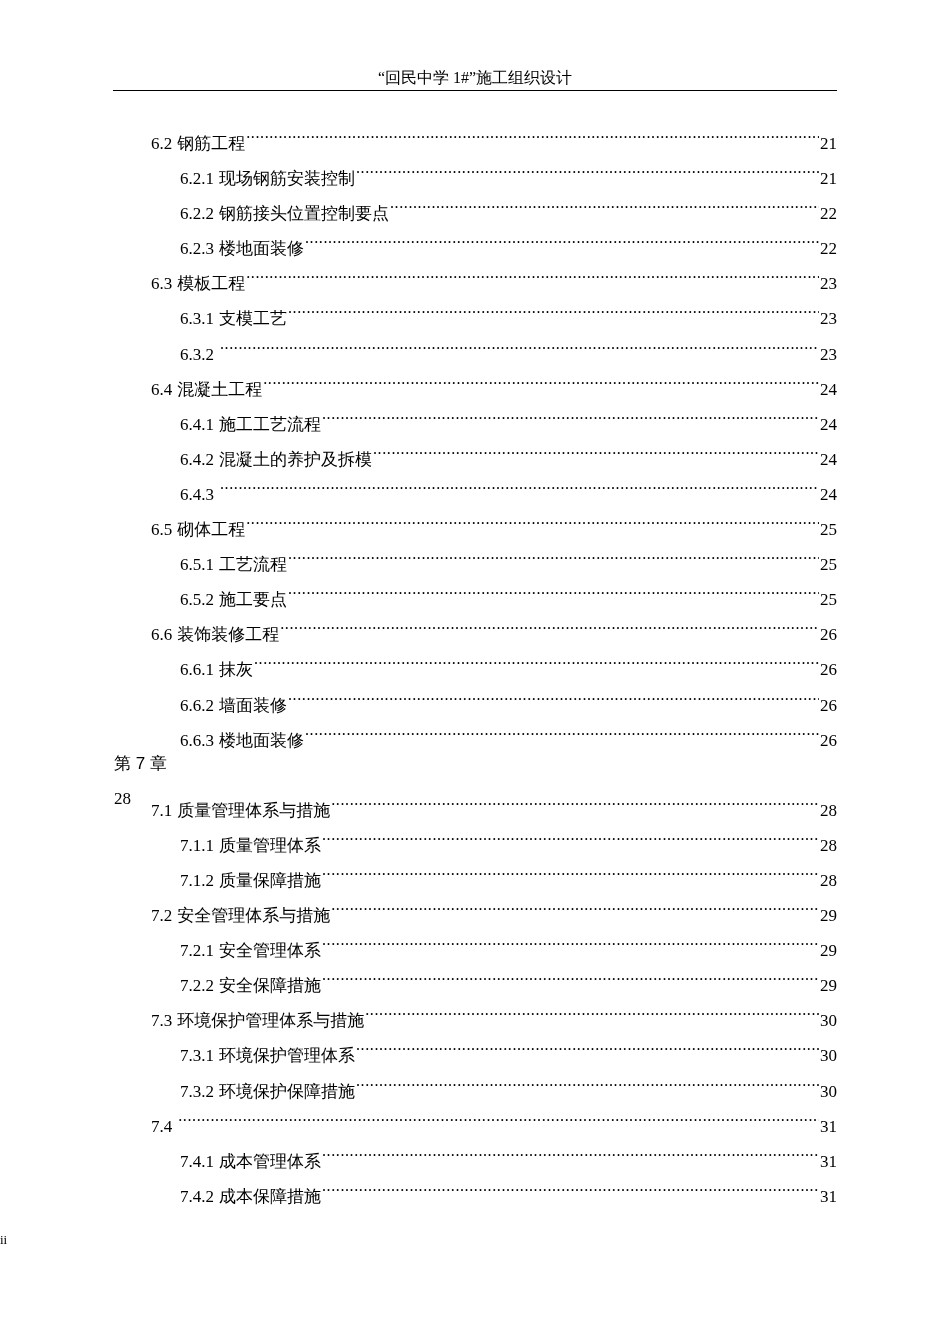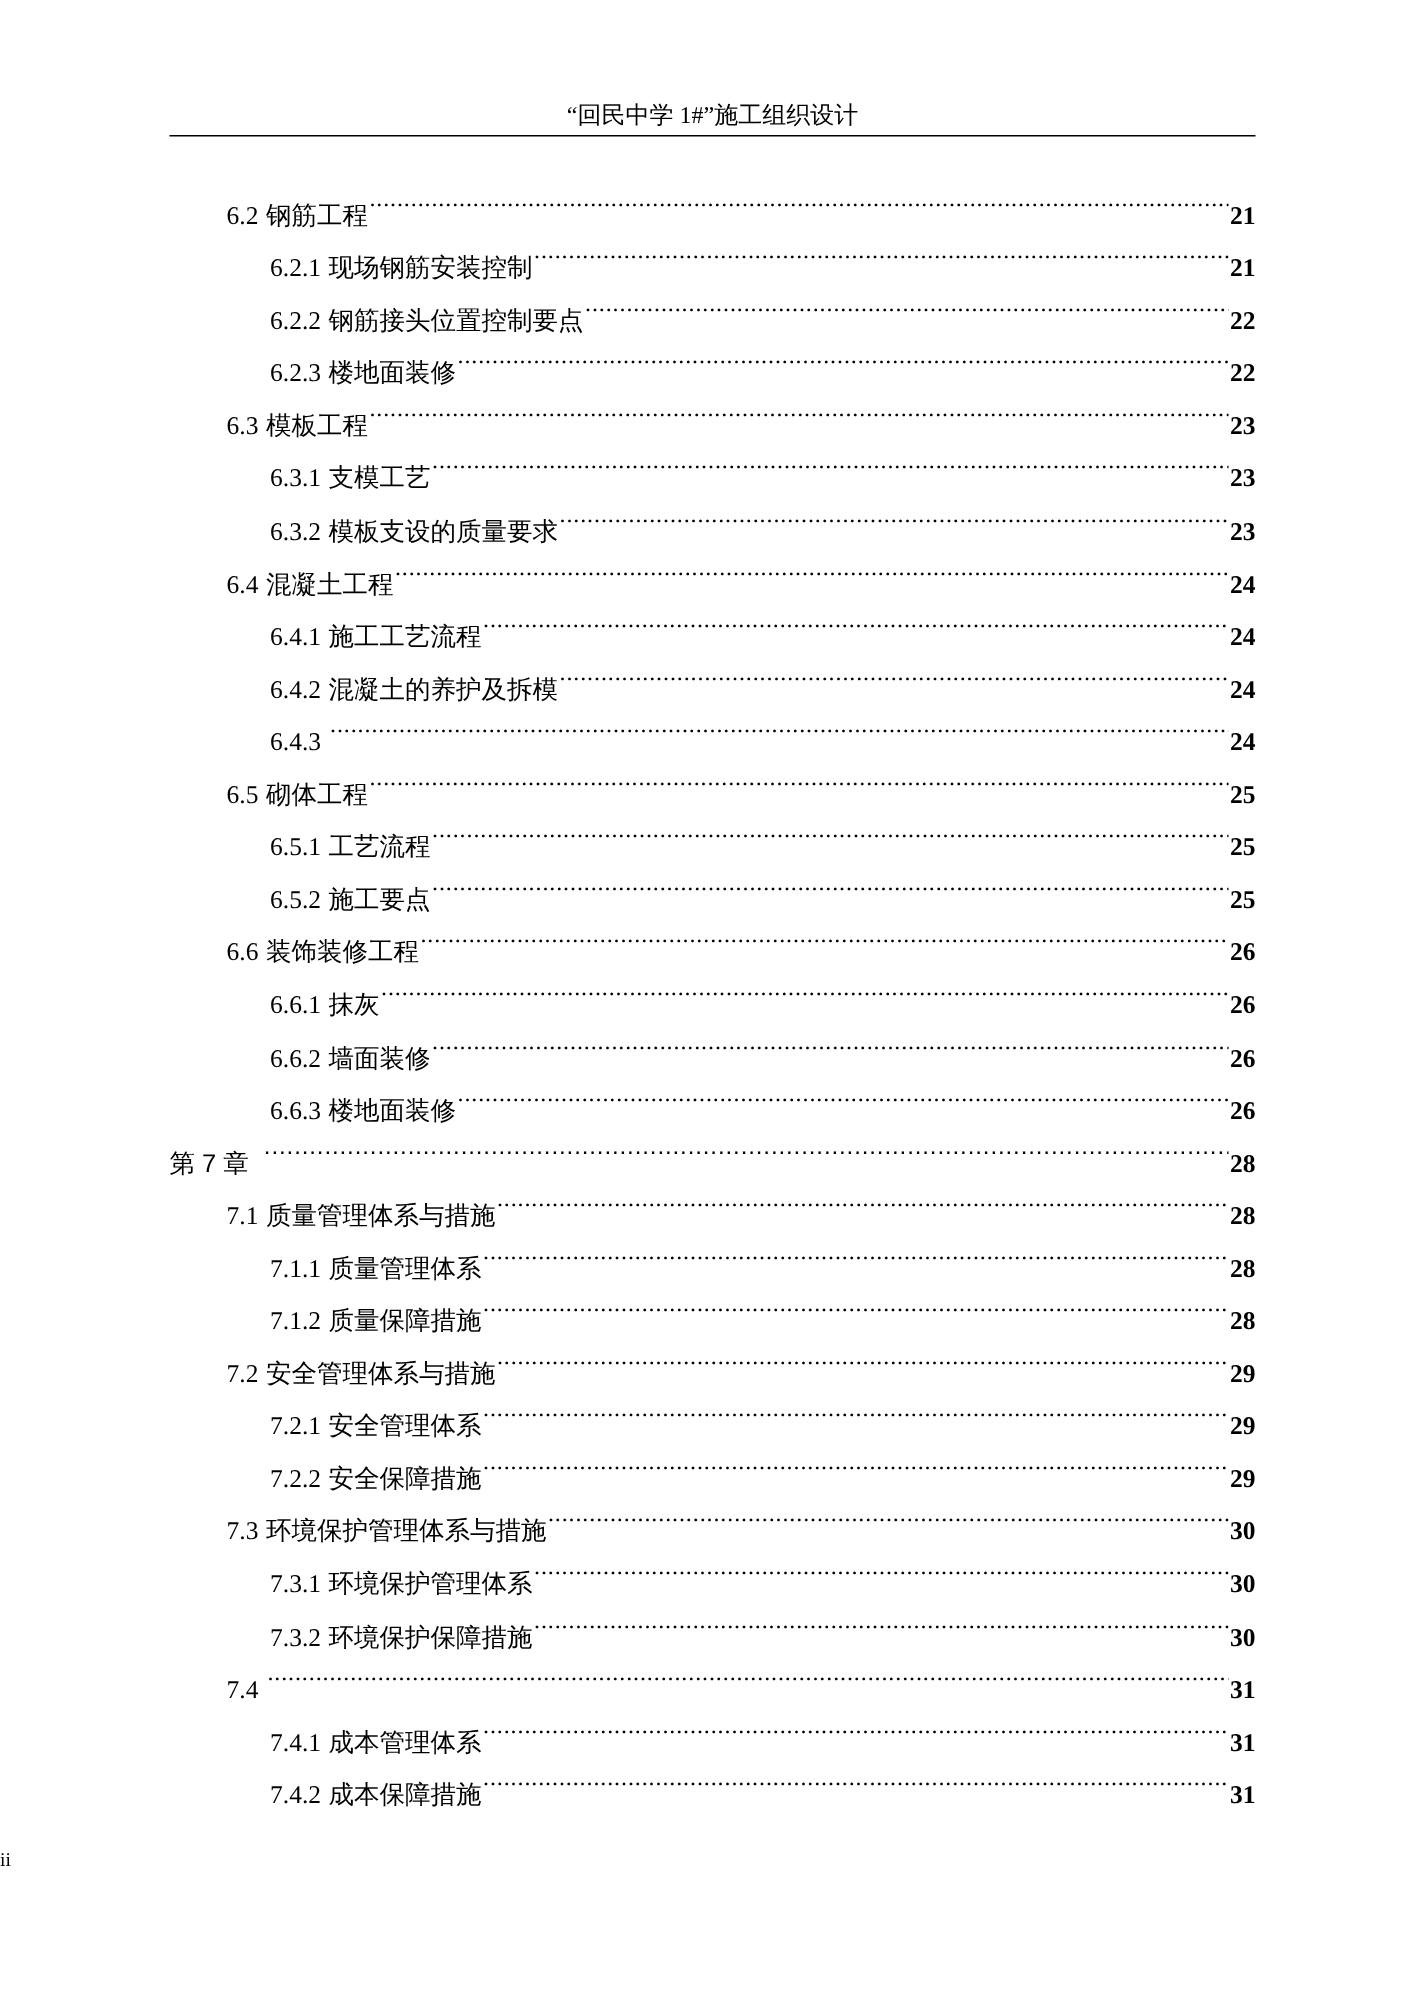--- a/index.html
+++ b/index.html
@@ -16,35 +16,35 @@
     position: absolute; left: 113px; top: 90px; width: 724px; height: 0;
     border-top: 1.3px solid #000;
   }
   .toc {
     position: absolute; left: 113px; top: 114px; width: 724px;
   }
   .toc-row {
     display: flex; align-items: baseline; height: 35.1px;
     font-size: 17px; line-height: 35.1px; white-space: nowrap;
   }
-  .toc-row.lvl1 { padding-left: 0; font-family: "Liberation Sans", "DejaVu Sans", sans-serif; }
+  .toc-row.lvl1 { padding-left: 0; font-family: "Liberation Sans", "DejaVu Sans", sans-serif; flex-direction: column; }
   .toc-row.lvl2 { padding-left: 38px; }
   .toc-row.lvl3 { padding-left: 67px; }
   .toc-row .num { margin-right: 5px; }
   .toc-row.lvl1 .num { margin-right: 9px; }
   .toc-row .leader {
     flex: 1; overflow: hidden; margin: 0 1px;
     position: relative; height: 35px;
   }
   .toc-row .leader::after {
     content: "....................................................................................................................................................................................................................................................................................";
     position: absolute; left: 0; bottom: 8px; letter-spacing: 0.6px;
     font-size: 16px; line-height: 16px;
   }
-  .toc-row .page { font-family: "Liberation Serif", "DejaVu Serif", serif; font-weight: bold; }
+  .toc-row .page { font-family: "Liberation Serif", "DejaVu Serif", serif; }
   .footer {
     position: absolute; left: 0; top: 1232px; width: 842px;
     text-align: left; font-size: 13px;
   }
 </style>
 </head>
 <body>
 
 <div class="header">“回民中学 1#”施工组织设计</div>
 <div class="header-rule"></div>
@@ -81,21 +81,20 @@
       <span class="page">23</span>
     </div>
     <div class="toc-row lvl3">
       <span class="num">6.3.1</span>
       <span class="title">支模工艺</span>
       <span class="leader"></span>
       <span class="page">23</span>
     </div>
     <div class="toc-row lvl3">
       <span class="num">6.3.2</span>
-      <span class="title">模板支设的质量要求</span>
       <span class="leader"></span>
       <span class="page">23</span>
     </div>
     <div class="toc-row lvl2">
       <span class="num">6.4</span>
       <span class="title">混凝土工程</span>
       <span class="leader"></span>
       <span class="page">24</span>
     </div>
     <div class="toc-row lvl3">

